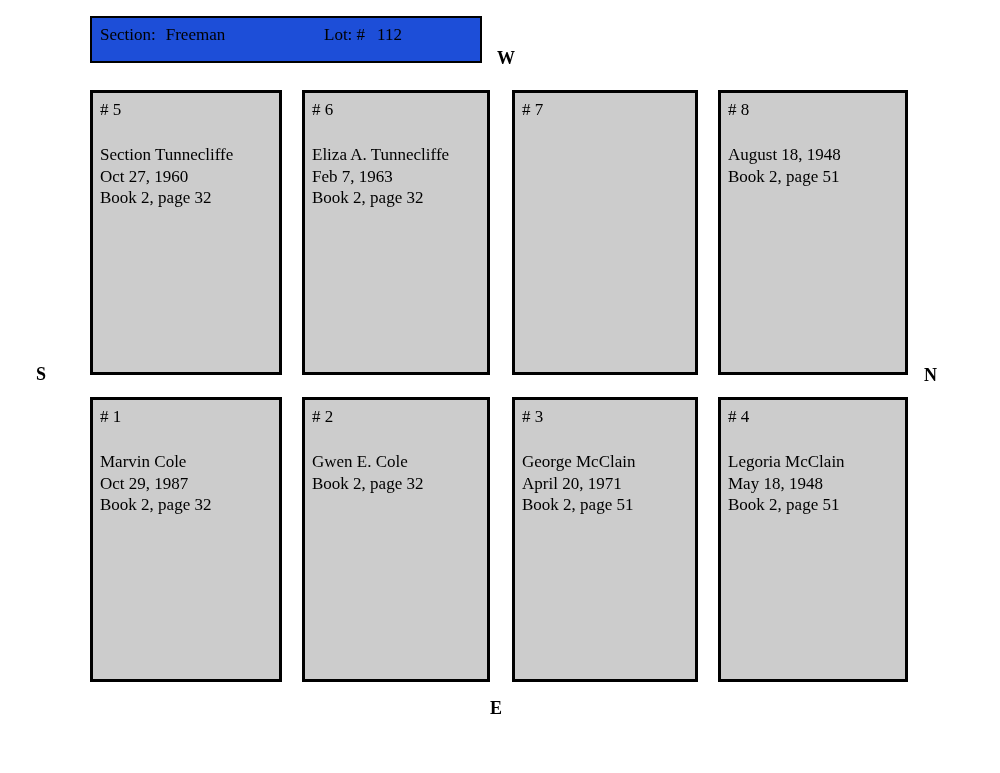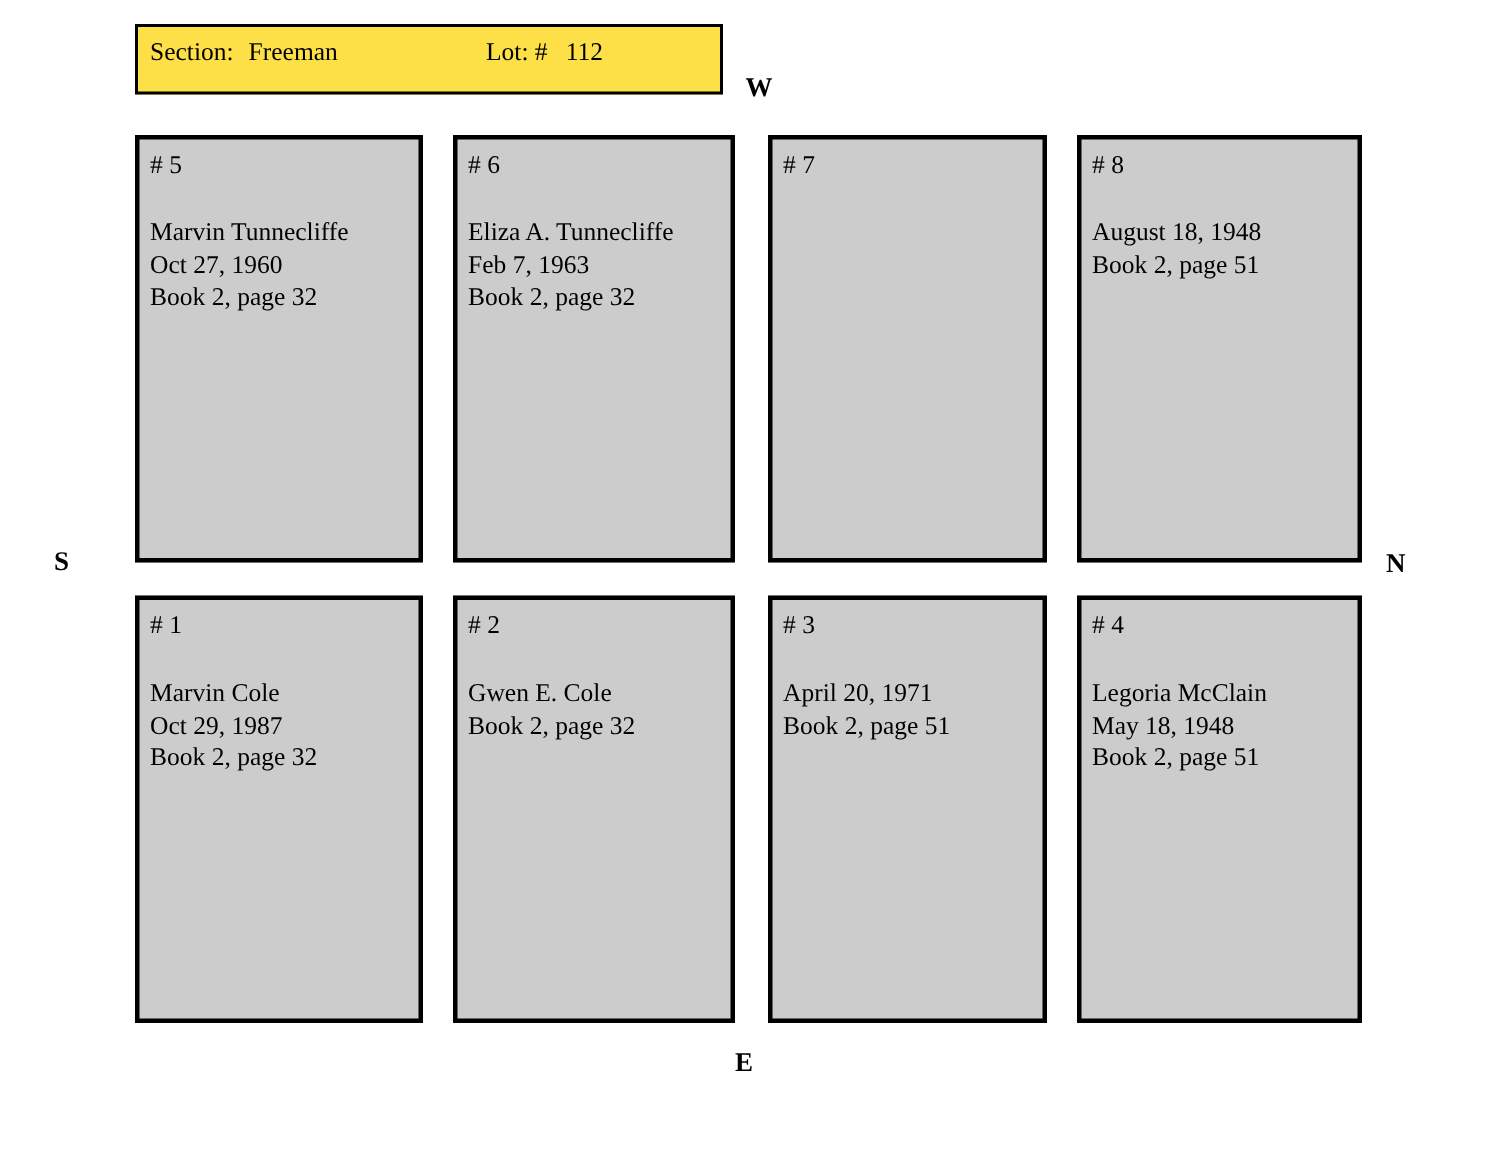--- a/index.html
+++ b/index.html
@@ -17,21 +17,21 @@
     overflow: hidden;
   }
 
   
   .header-box {
     position: absolute;
     left: 90px;
     top: 16px;
     width: 388px;
     height: 43px;
-    background: #fde047;
+    background: #1d4ed8;
     border: 2px solid #000000;
   }
   .header-line {
     position: absolute;
     left: 8px;
     top: 7px;
     font-size: 17px;
     white-space: nowrap;
   }
   .header-section-value { margin-left: 10px; }
@@ -96,21 +96,21 @@
   <div class="compass compass-w">W</div>
   <div class="compass compass-s">S</div>
   <div class="compass compass-n">N</div>
   <div class="compass compass-e">E</div>
 
   <div class="row-top">
 
     <div class="plot-box col-1">
       <div class="plot-number"># 5</div>
       <div class="plot-details">
-        <div>Marvin Tunnecliffe</div>
+        <div>Section Tunnecliffe</div>
         <div>Oct 27, 1960</div>
         <div>Book 2, page 32</div>
       </div>
     </div>
 
     <div class="plot-box col-2">
       <div class="plot-number"># 6</div>
       <div class="plot-details">
         <div>Eliza A. Tunnecliffe</div>
         <div>Feb 7, 1963</div>
@@ -152,20 +152,21 @@
       <div class="plot-number"># 2</div>
       <div class="plot-details">
         <div>Gwen E. Cole</div>
         <div>Book 2, page 32</div>
       </div>
     </div>
 
     <div class="plot-box col-3">
       <div class="plot-number"># 3</div>
       <div class="plot-details">
+        <div>George McClain</div>
         <div>April 20, 1971</div>
         <div>Book 2, page 51</div>
       </div>
     </div>
 
     <div class="plot-box col-4">
       <div class="plot-number"># 4</div>
       <div class="plot-details">
         <div>Legoria McClain</div>
         <div>May 18, 1948</div>

